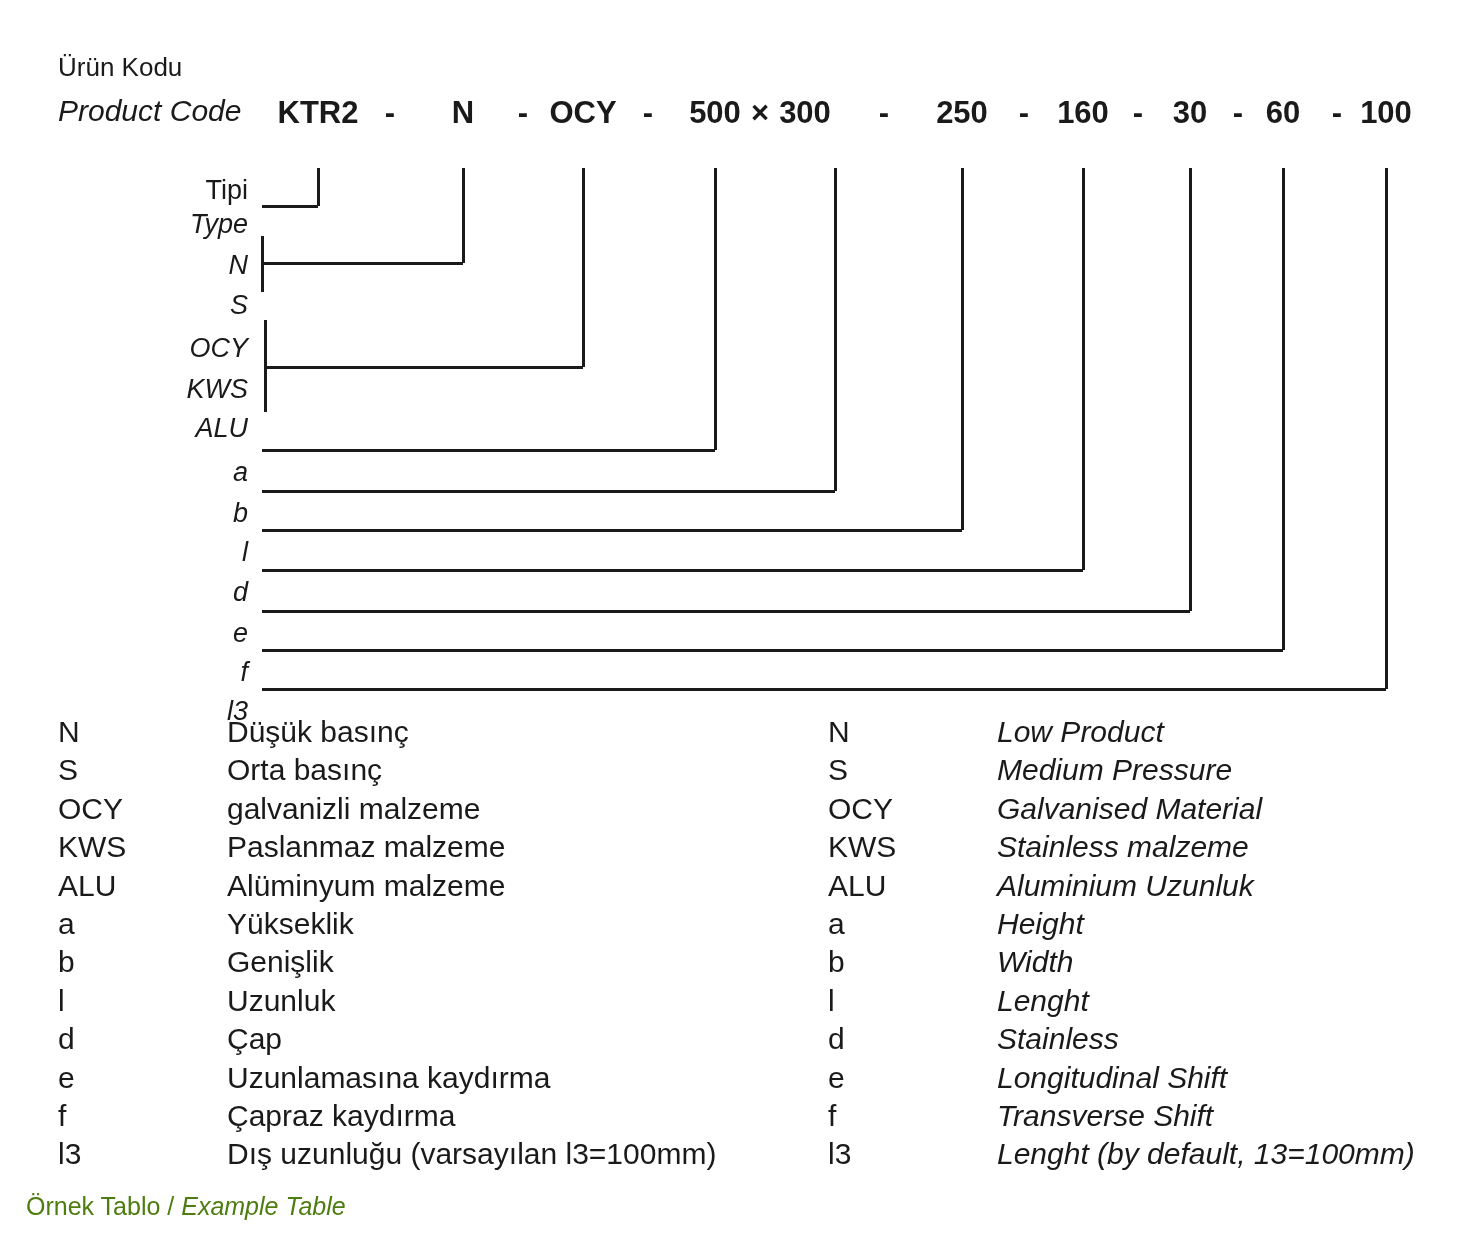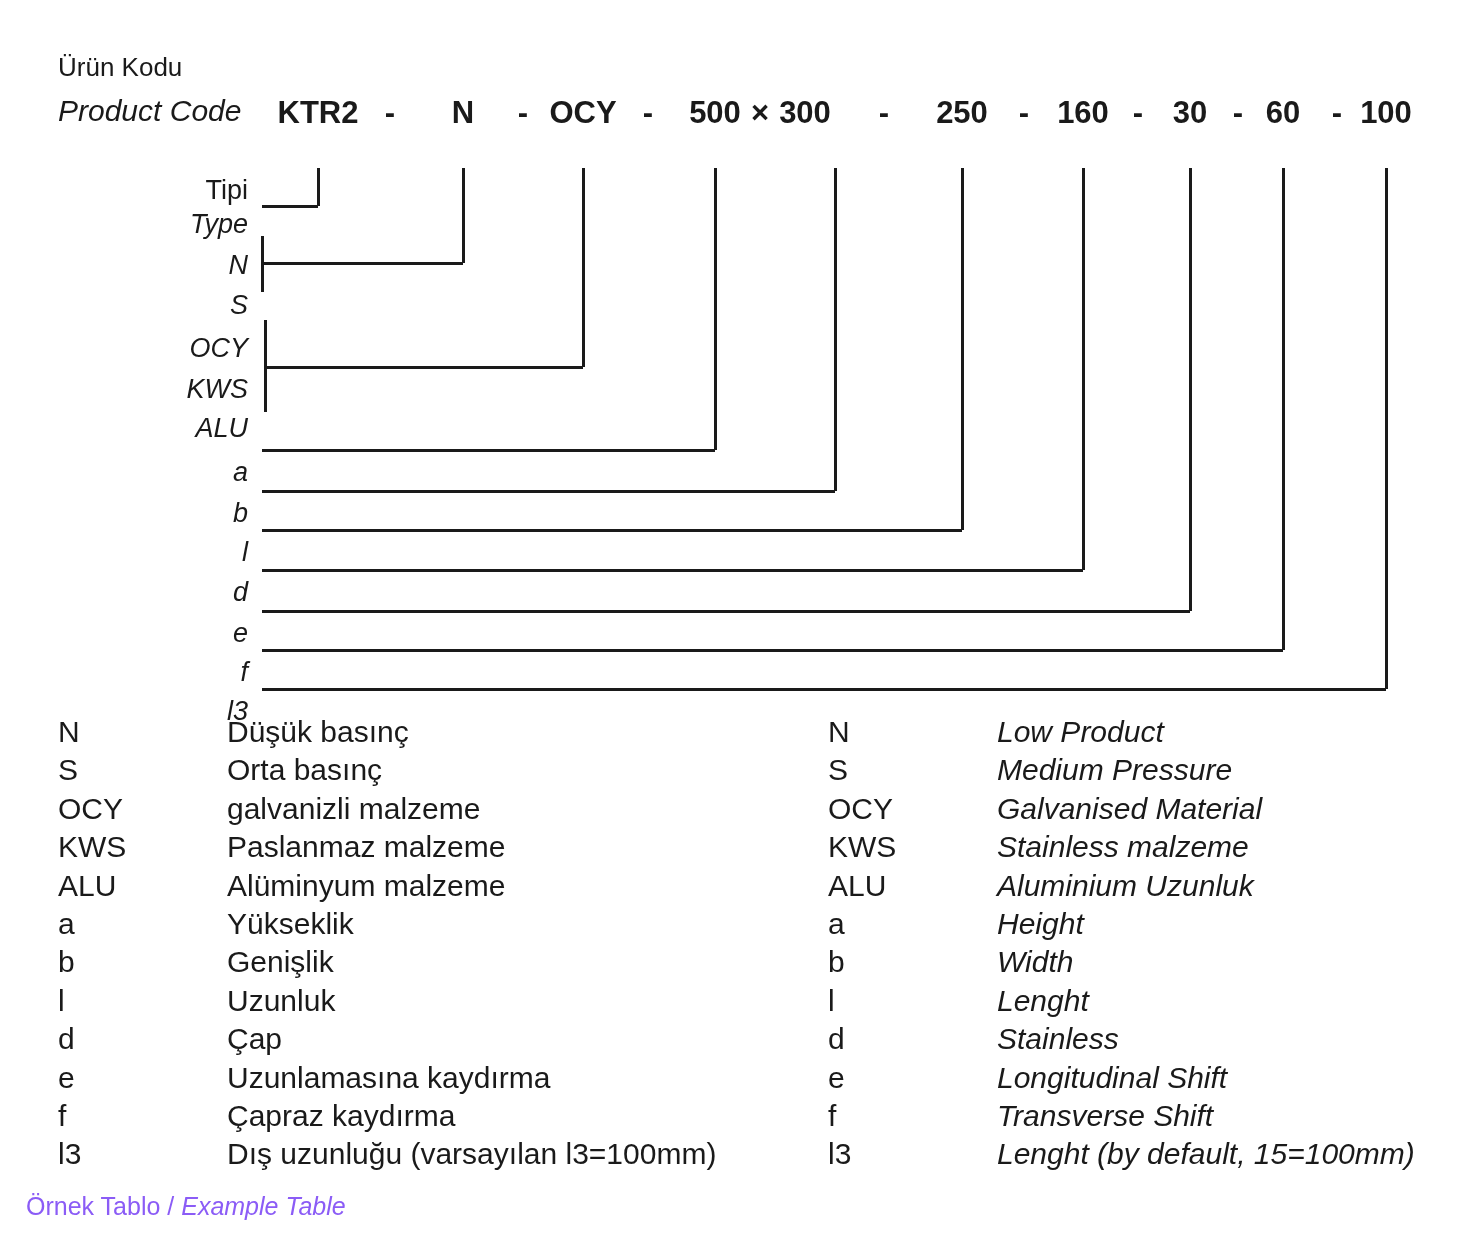--- a/index.html
+++ b/index.html
@@ -299,22 +299,22 @@
       <div class="legend-row">
         <span class="legend-key">e</span>
         <span class="legend-val">Longitudinal Shift</span>
       </div>
       <div class="legend-row">
         <span class="legend-key">f</span>
         <span class="legend-val">Transverse Shift</span>
       </div>
       <div class="legend-row">
         <span class="legend-key">l3</span>
-        <span class="legend-val">Lenght (by default, 15=100mm)</span>
+        <span class="legend-val">Lenght (by default, 13=100mm)</span>
       </div>
     </div>
 </div>
 
-<div id="footer" style="color: #8b5cf6;">
+<div id="footer" style="color: #4d7c0f;">
   <span class="f-tr">Örnek Tablo</span>
   <span class="f-sep">/</span>
   <span class="f-en">Example Table</span>
 </div>
 
 </body></html>

